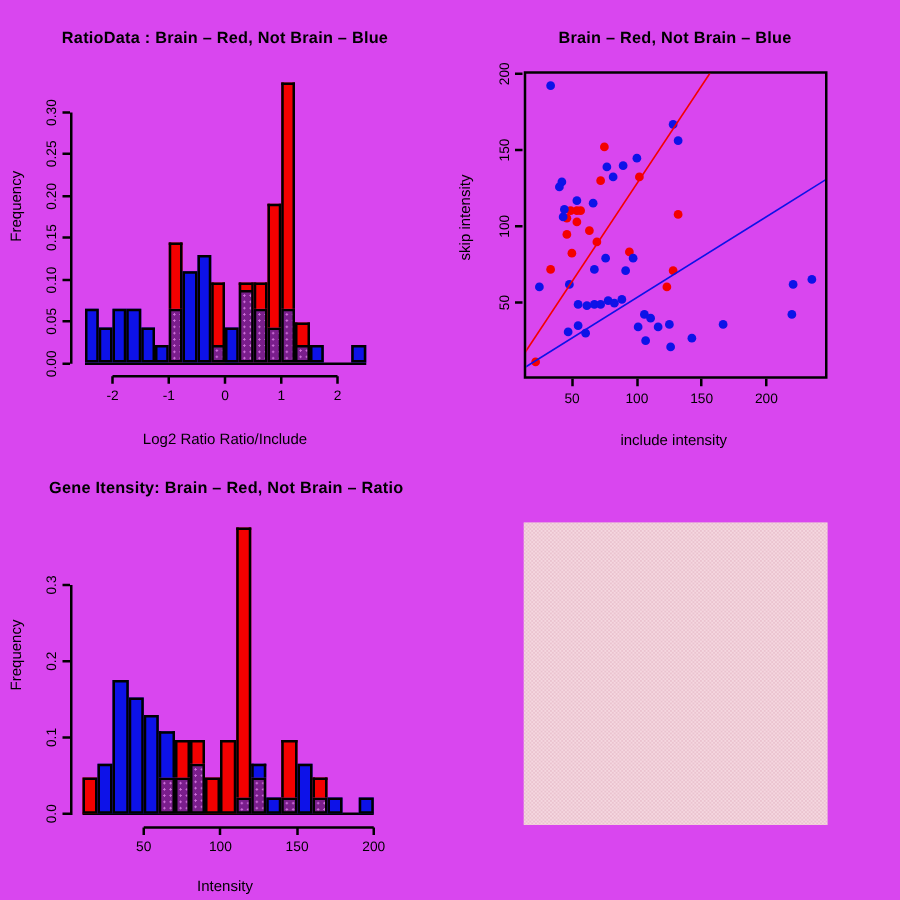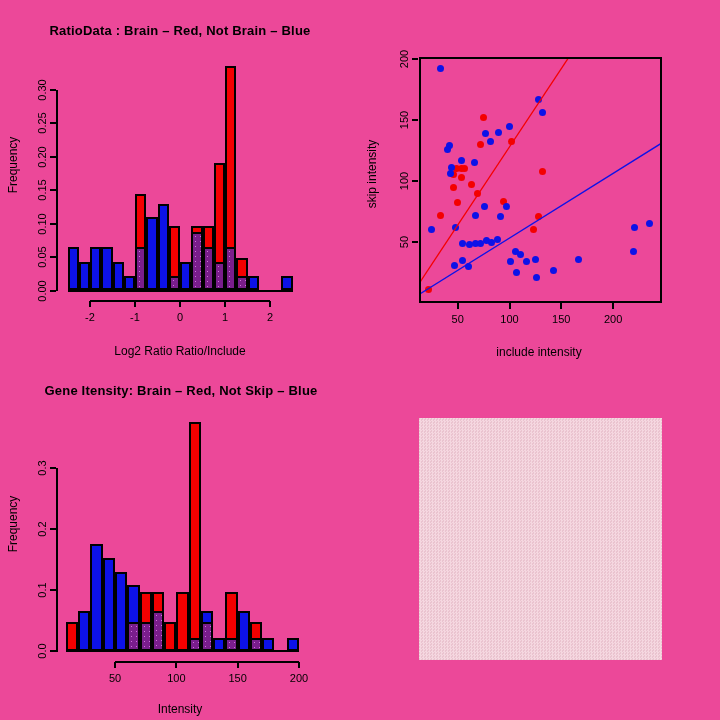--- a/index.html
+++ b/index.html
@@ -1,16 +1,16 @@
 <!DOCTYPE html>
 <html><head>
 <meta charset="utf-8">
 <style>
   html,body{margin:0;padding:0;background:#fff;}
-  .canvas{position:relative;width:720px;height:720px;background:#ec4899;overflow:hidden;
+  .canvas{position:relative;width:720px;height:720px;background:#d946ef;overflow:hidden;
           font-family:"Liberation Sans", sans-serif;color:#000;}
   .ptitle{position:absolute;transform:translate(-50%,-50%);white-space:nowrap;
           font-weight:bold;font-size:13px;letter-spacing:0.2px;}
   .hlab{position:absolute;transform:translate(-50%,-50%);white-space:nowrap;font-size:12px;}
   .vlab{position:absolute;transform:translate(-50%,-50%) rotate(-90deg);white-space:nowrap;font-size:12px;}
   .ticklab{font-size:11px;}
   .layer{position:absolute;left:0;top:0;width:720px;height:720px;}
   .infobox{position:absolute;left:419px;top:418px;width:243px;height:242px;
            background-color:#eac3cf;
            background-image:conic-gradient(#f5d7e0 25%, transparent 0 50%, #f5d7e0 0 75%, transparent 0);
@@ -18,24 +18,25 @@
 </style>
 </head>
 <body>
 
 <div class="canvas">
 
   <div class="ptitle" style="left:180px;top:30px;">RatioData : Brain – Red, Not Brain – Blue</div>
   <div class="vlab" style="left:13px;top:165px;">Frequency</div>
   <div class="hlab" style="left:180px;top:351px;">Log2 Ratio Ratio/Include</div>
 
+  <div class="ptitle" style="left:540px;top:30px;">Brain – Red, Not Brain – Blue</div>
   <div class="vlab" style="left:372px;top:174px;">skip intensity</div>
   <div class="hlab" style="left:539px;top:352px;">include intensity</div>
 
-  <div class="ptitle" style="left:181px;top:390px;">Gene Itensity: Brain – Red, Not Skip – Blue</div>
+  <div class="ptitle" style="left:181px;top:390px;">Gene Itensity: Brain – Red, Not Brain – Ratio</div>
   <div class="vlab" style="left:13px;top:524px;">Frequency</div>
   <div class="hlab" style="left:180px;top:709px;">Intensity</div>
 
   <div class="infobox">
     
     
     
     
     
   </div>

